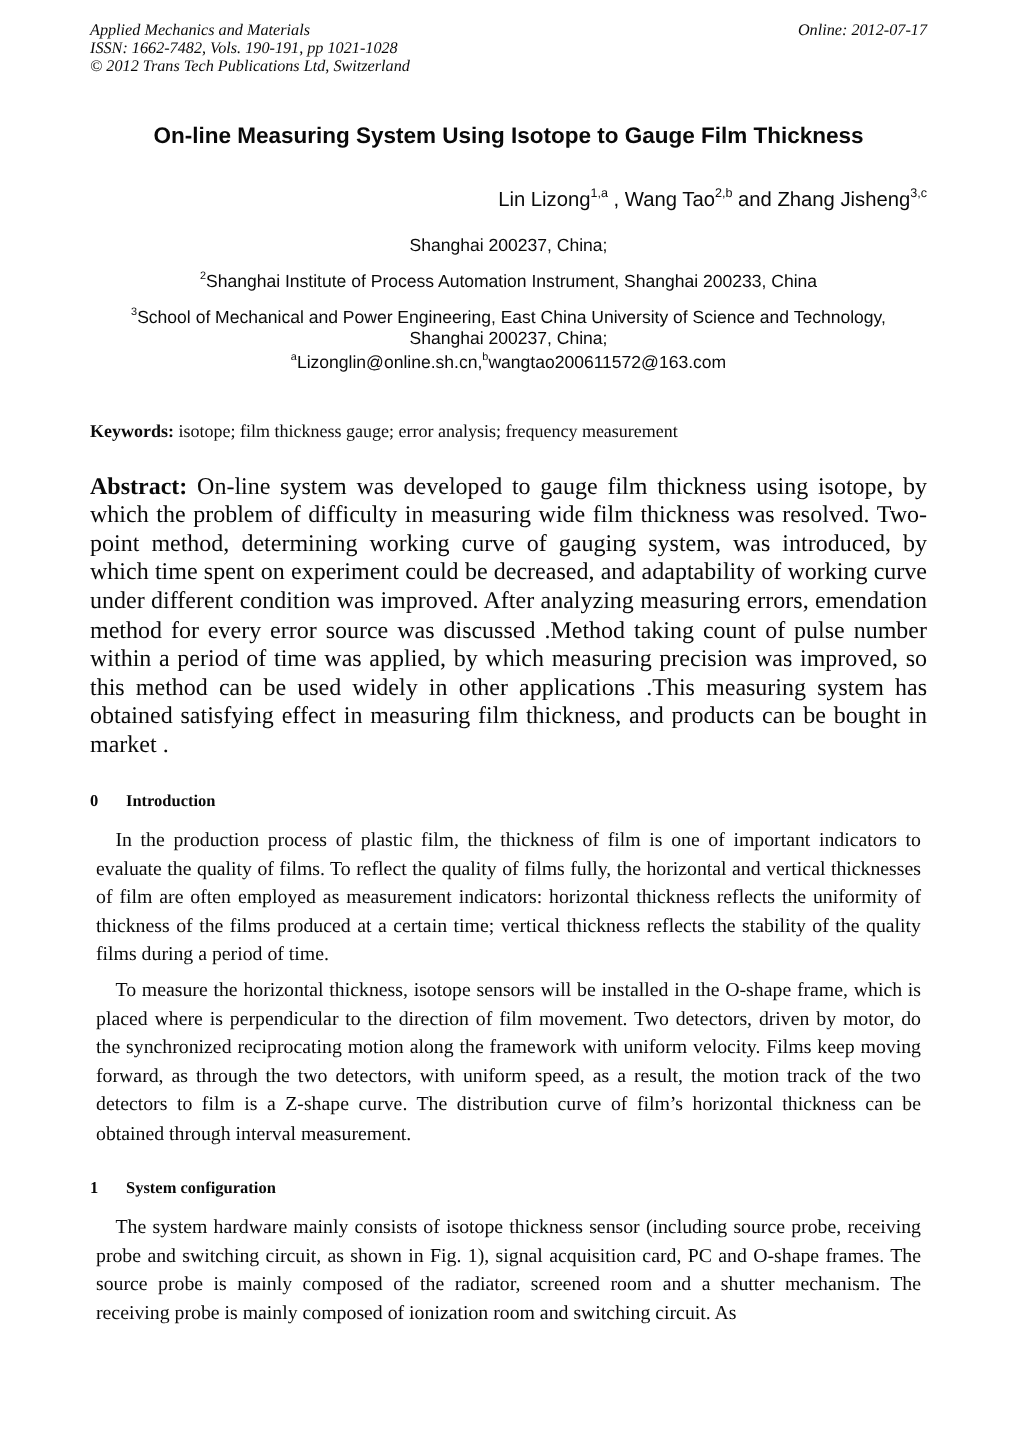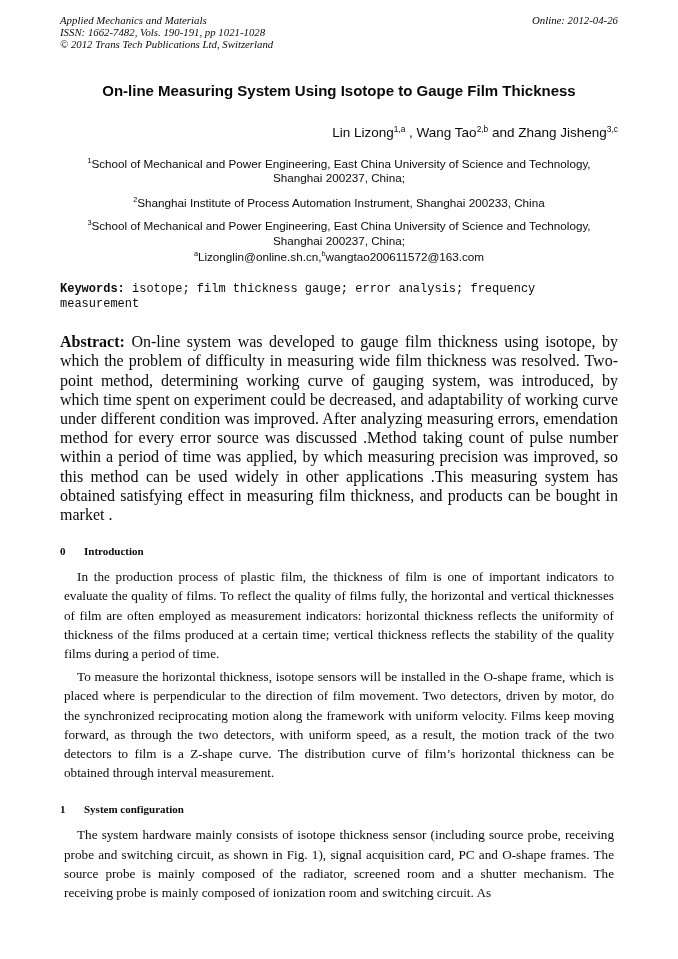--- a/index.html
+++ b/index.html
@@ -56,23 +56,23 @@
     font-size: 11.7px;
     text-align: center;
     line-height: 14.6px;
   }
   .aff-1 { margin-top: 16px; }
   .aff-2 { margin-top: 10px; }
   .aff-3 { margin-top: 9px; }
   .emails { margin-top: 1px; }
   
   .keywords {
-    font-family: Liberation Mono, monospace;
+    font-family: Liberation Serif, serif;
     font-size: 12px;
-    margin-top: 18px;
+    margin-top: 30px;
     line-height: 15px;
   }
   .keywords .label { font-weight: bold; }
   
   .abstract {
     font-size: 16px;
     line-height: 19.2px;
     text-align: justify;
     margin-top: 20px;
   }
@@ -100,29 +100,28 @@
 <body>
 
 <div class="page">
 
   <header class="pdf-header">
     <div class="header-left">
       <div>Applied Mechanics and Materials</div>
       <div>ISSN: 1662-7482, Vols. 190-191, pp 1021-1028</div>
       <div>© 2012 Trans Tech Publications Ltd, Switzerland</div>
     </div>
-    <div class="header-right">Online: 2012-04-26</div>
+    <div class="header-right">Online: 2012-07-17</div>
   </header>
 
   <h1 class="title">On-line Measuring System Using Isotope to Gauge Film Thickness</h1>
 
   <div class="authors"><span>Lin Lizong</span><sup>1,a</sup><span> , </span><span>Wang Tao</span><sup>2,b</sup><span> and </span><span>Zhang Jisheng</span><sup>3,c</sup></div>
 
   <div class="aff aff-1">
-    <div><sup>1</sup><span>School of Mechanical and Power Engineering, East China University of Science and Technology,</span></div>
     <div>Shanghai 200237, China;</div>
   </div>
 
   <div class="aff aff-2">
     <div><sup>2</sup><span>Shanghai Institute of Process Automation Instrument, Shanghai 200233, China</span></div>
   </div>
 
   <div class="aff aff-3">
     <div><sup>3</sup><span>School of Mechanical and Power Engineering, East China University of Science and Technology,</span></div>
     <div>Shanghai 200237, China;</div>

